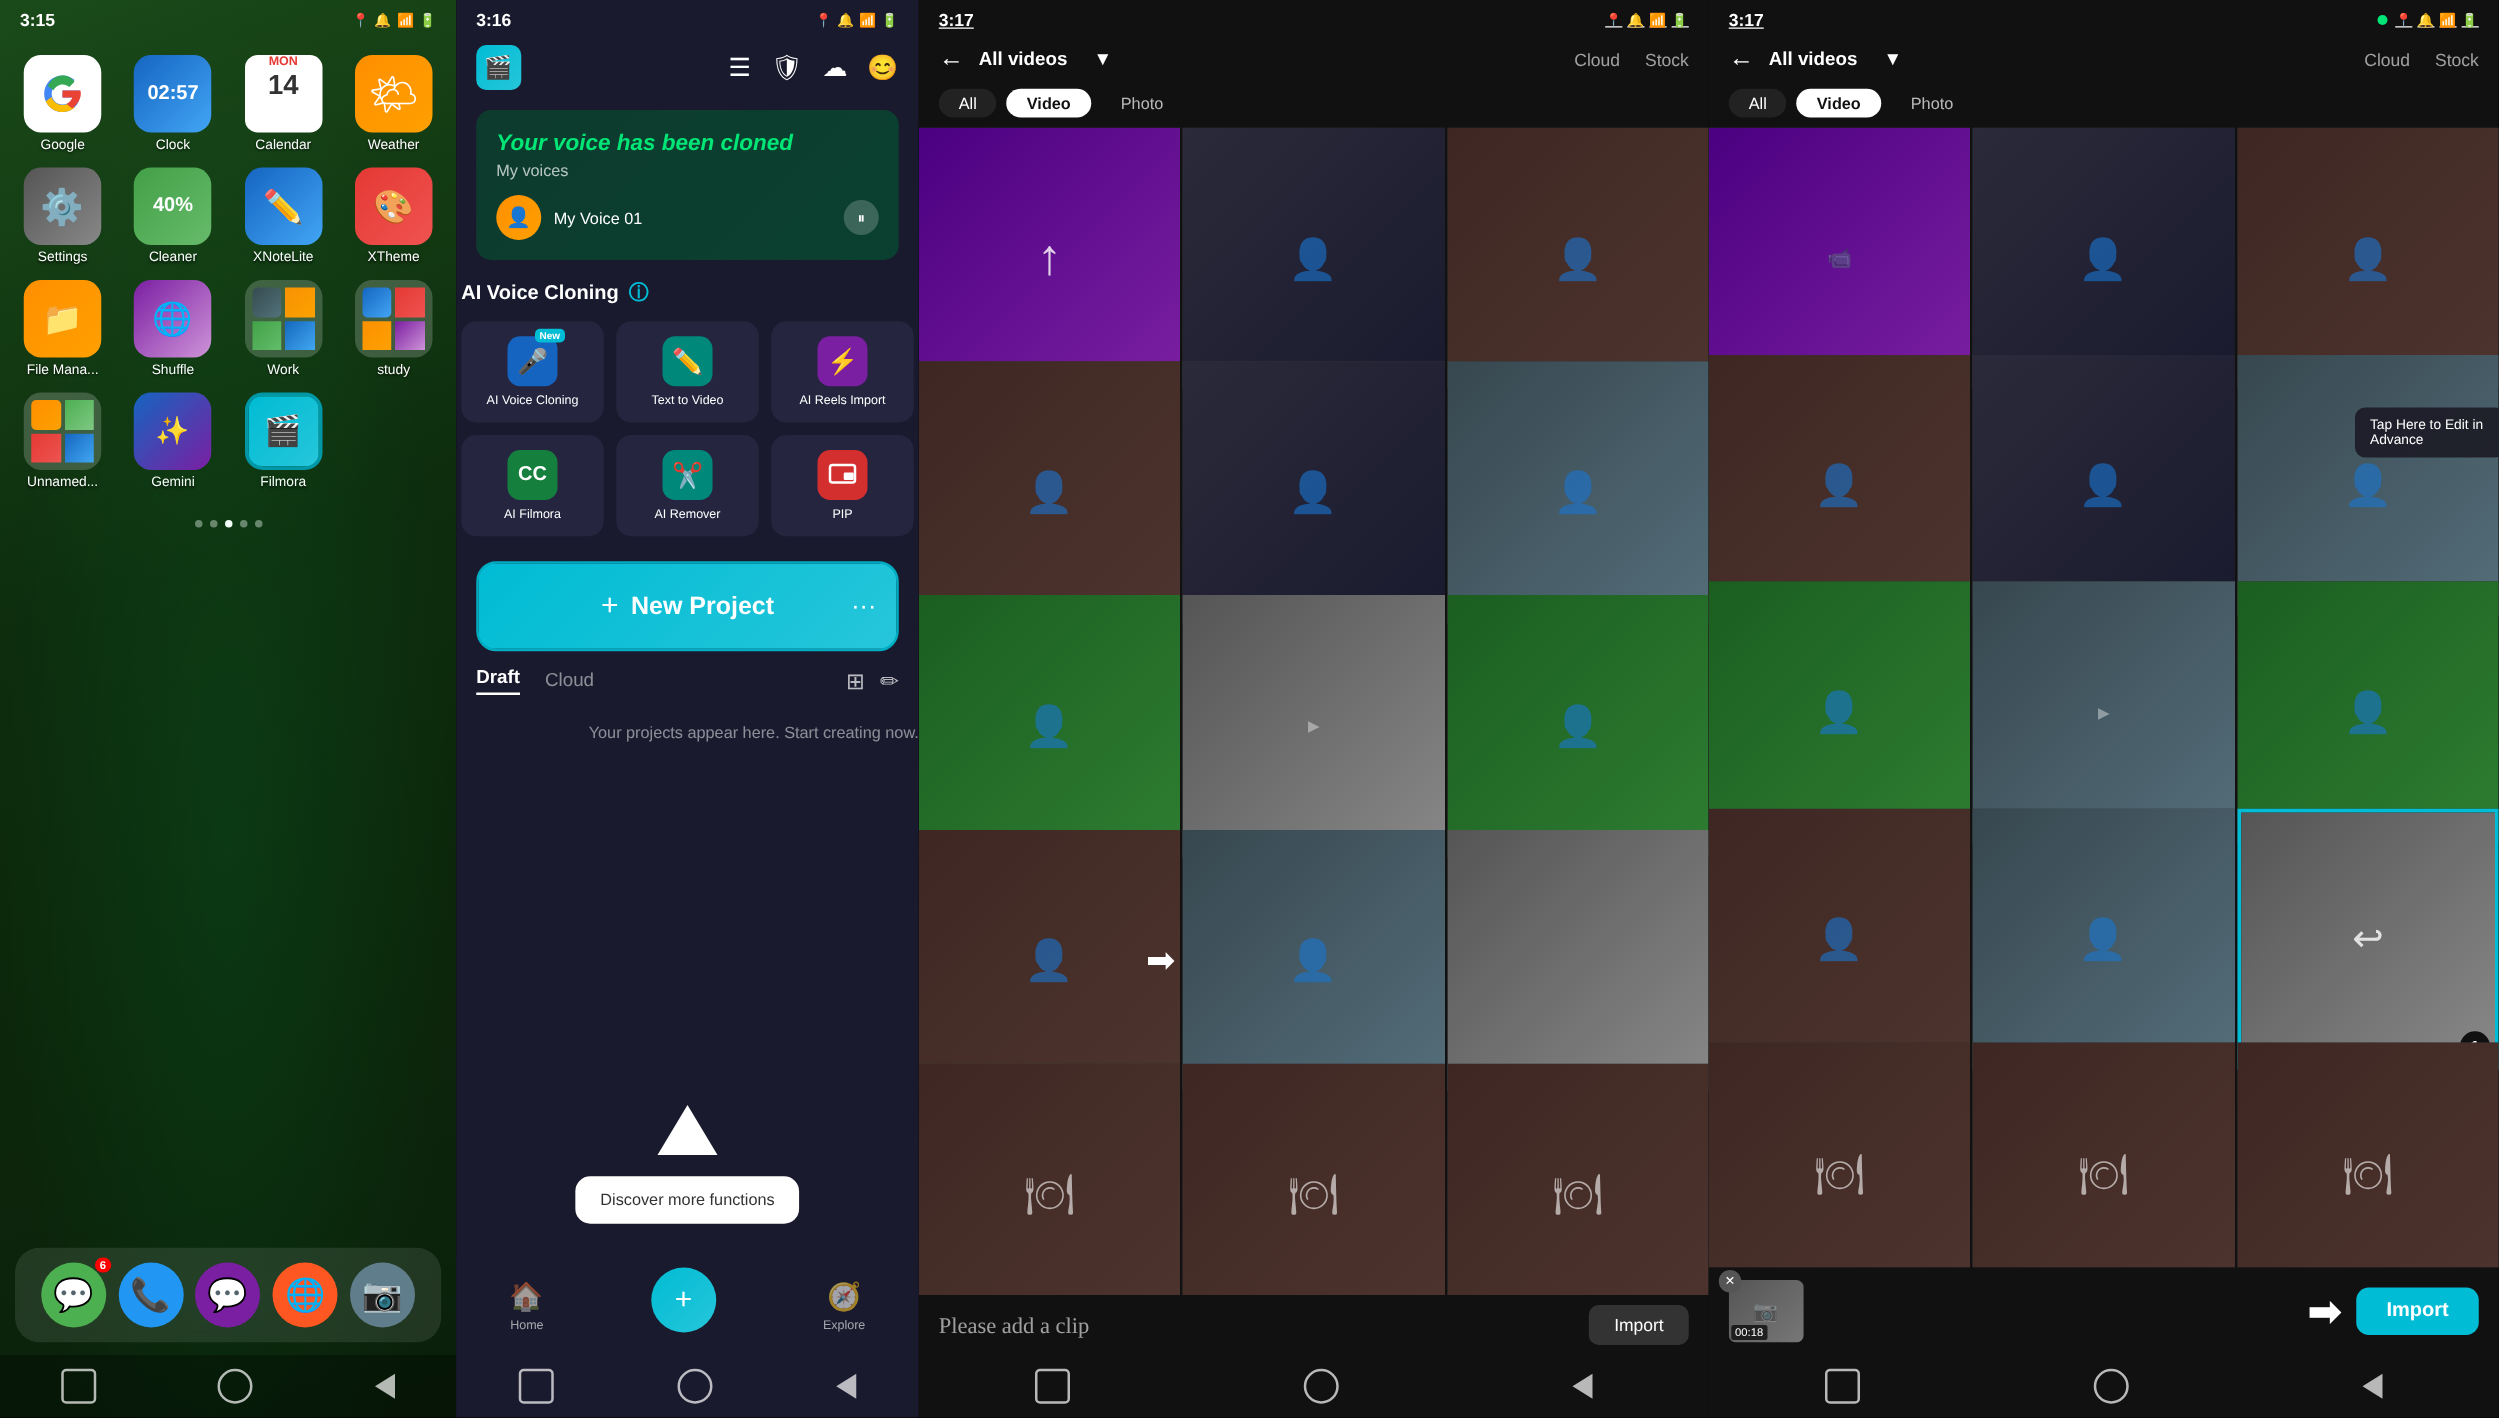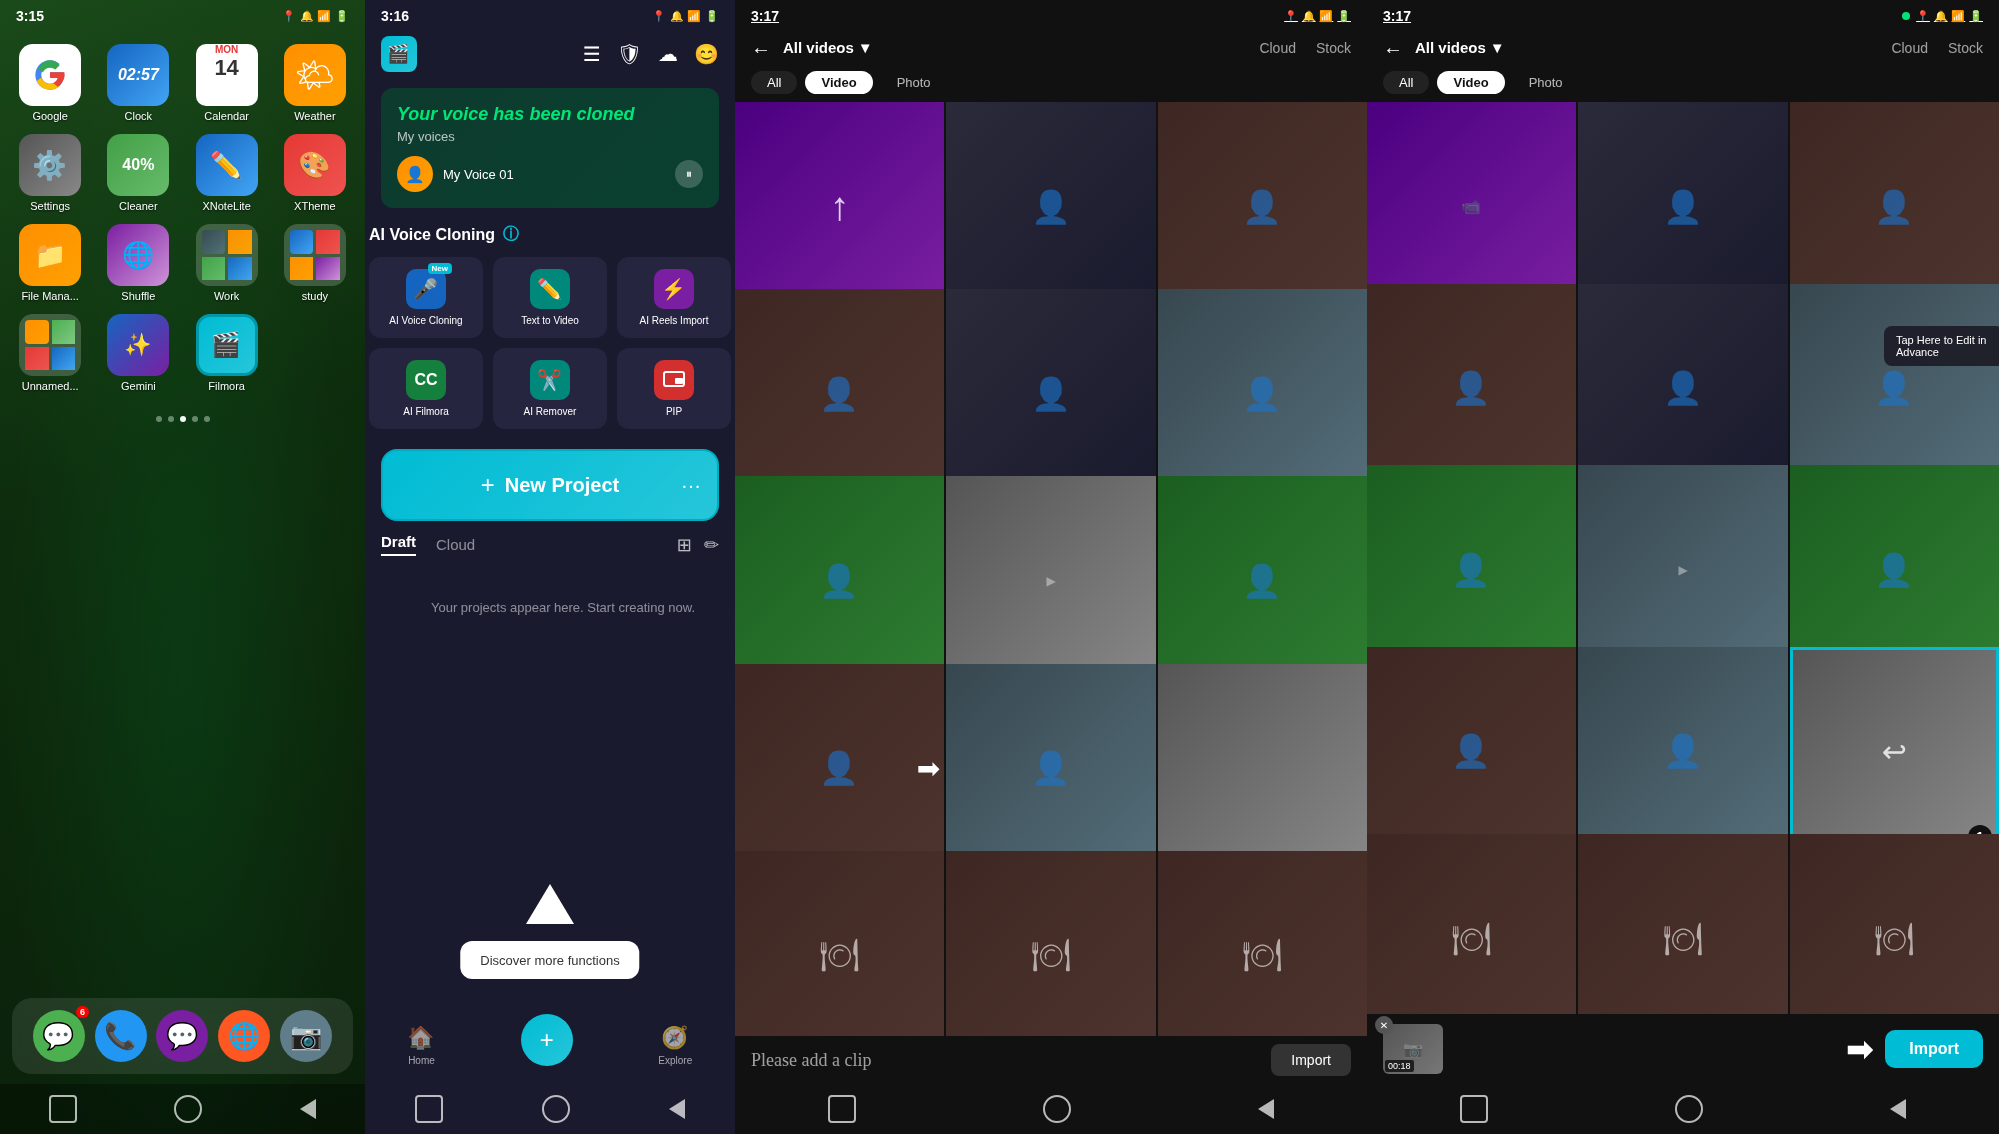--- a/index.html
+++ b/index.html
@@ -79,21 +79,21 @@
       top: -4px;
       right: -4px;
       background: red;
       color: white;
       border-radius: 10px;
       font-size: 9px;
       padding: 1px 4px;
       font-weight: bold;
     }
     .icon-google { background: white; }
-    .icon-clock { background: linear-gradient(135deg, #1565C0, #42A5F5); font-style: italic; }
+    .icon-clock { background: linear-gradient(135deg, #1565C0, #42A5F5); }
     .icon-weather { background: linear-gradient(135deg, #FF8F00, #FFA000); }
     .icon-settings { background: linear-gradient(135deg, #555, #888); }
     .icon-cleaner { background: linear-gradient(135deg, #43A047, #66BB6A); }
     .icon-xnote { background: linear-gradient(135deg, #1565C0, #42A5F5); }
     .icon-xtheme { background: linear-gradient(135deg, #E53935, #EF5350); }
     .icon-fileman { background: linear-gradient(135deg, #FF8F00, #FFA000); }
     .icon-shuffle { background: linear-gradient(135deg, #7B1FA2, #CE93D8); }
     .icon-gemini { background: linear-gradient(135deg, #1565C0, #7B1FA2); }
     .icon-filmora { background: linear-gradient(135deg, #00BCD4, #26C6DA); border: 3px solid #0097A7; }
     .dots-indicator {
@@ -355,22 +355,22 @@
     }
     .draft-icons {
       margin-left: auto;
       display: flex;
       gap: 12px;
     }
     .draft-icon { color: rgba(255,255,255,0.7); font-size: 18px; }
     .empty-project-text {
       color: rgba(255,255,255,0.5);
       font-size: 13px;
-      text-align: center;
-      margin-top: 44px;
+      text-align: right;
+      margin-top: 22px;
       padding-left: 26px;
     }
     .up-arrow-hint {
       position: absolute;
       bottom: 210px;
       left: 50%;
       transform: translateX(-50%);
       display: flex;
       flex-direction: column;
       align-items: center;
@@ -462,21 +462,21 @@
       gap: 12px;
       padding: 8px 16px;
     }
     .back-btn { color: white; font-size: 20px; }
     .all-videos-btn {
       color: white;
       font-size: 15px;
       font-weight: bold;
       display: flex;
       align-items: center;
-      gap: 4px;
+      gap: 21px;
     }
     .gallery-top-tabs {
       display: flex;
       gap: 20px;
       margin-left: auto;
     }
     .gallery-top-tab {
       color: rgba(255,255,255,0.6);
       font-size: 14px;
     }

